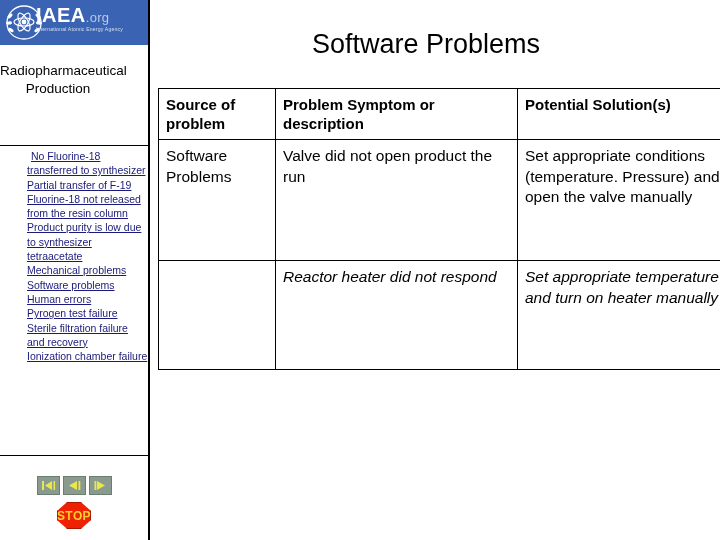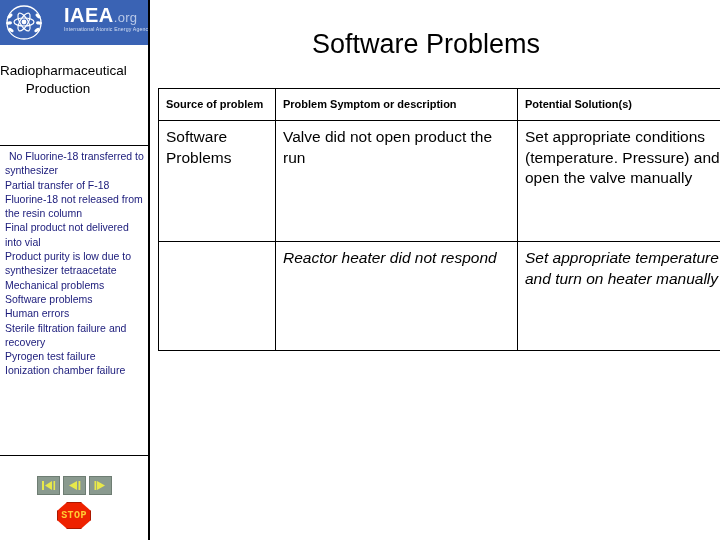--- a/index.html
+++ b/index.html
@@ -38,21 +38,21 @@
   }
   #logo-emblem {
     position: absolute;
     left: 4px;
     top: 3px;
     width: 40px;
     height: 39px;
   }
   #logo-wordmark {
     position: absolute;
-    left: 64px;
+    left: 36px;
     top: 5px;
     width: 100px;
   }
   .logo-main {
     font-size: 20px;
     font-weight: bold;
     color: #ffffff;
     letter-spacing: 0.5px;
     line-height: 21px;
     display: inline-block;
@@ -97,22 +97,24 @@
     position: absolute;
     left: 5px;
     top: 149px;
     width: 143px;
   }
   .side-link {
     display: block;
     font-size: 10.5px;
     line-height: 14.3px;
     color: #1a1a7a;
+    text-decoration: underline;
     cursor: pointer;
     white-space: normal;
+    margin-left: 22px;
   }
   .side-link.indent {
     text-indent: 4px;
   }
 
   #sidebar-divider-bottom {
     position: absolute;
     left: 0;
     top: 455px;
     width: 148px;
@@ -156,25 +158,24 @@
     background: #ee2200;
     border: 1px solid #aa1800;
     box-sizing: border-box;
     clip-path: polygon(30% 0%, 70% 0%, 100% 33%, 100% 67%, 70% 100%, 30% 100%, 0% 67%, 0% 33%);
     display: flex;
     align-items: center;
     justify-content: center;
     cursor: pointer;
   }
   #stop-label {
-    font-size: 10px;
+    font-size: 12px;
     font-weight: bold;
     color: #ffcc33;
     letter-spacing: 0.4px;
-    font-family: Liberation Mono, monospace;
   }
 
   
   #main {
     position: absolute;
     left: 150px;
     top: 0;
     width: 570px;
     height: 540px;
   }
@@ -203,21 +204,21 @@
     border: 1.6px solid #000000;
     vertical-align: top;
     padding: 6px 6px 6px 7px;
     font-size: 15.5px;
     line-height: 20.5px;
     color: #000000;
     text-align: left;
   }
   #problem-table th {
     font-weight: bold;
-    font-size: 11px;
+    font-size: 15px;
     line-height: 19px;
   }
   .col-source { width: 103px; }
   .col-symptom { width: 228px; }
   .col-solution { width: 221px; }
 
   .row-tall td { height: 108px; }
   .row-mid td { height: 96px; font-style: italic; }
 </style>
 </head>
@@ -249,29 +250,28 @@
       <span class="logo-sub">International Atomic Energy Agency</span>
     </div>
   </div>
 
   <div id="sidebar-title">Radiopharmaceutical Production</div>
 
   <div id="sidebar-divider-top"></div>
 
   <div id="sidebar-links">
     <span class="side-link indent">No Fluorine-18 transferred to synthesizer</span>
-    <span class="side-link">Partial transfer of F-18</span>
+    <span class="side-link">Partial transfer of F-19</span>
     <span class="side-link">Fluorine-18 not released from the resin column</span>
-    <span class="side-link">Final product not delivered into vial</span>
     <span class="side-link">Product purity is low due to synthesizer tetraacetate</span>
     <span class="side-link">Mechanical problems</span>
     <span class="side-link">Software problems</span>
     <span class="side-link">Human errors</span>
+    <span class="side-link">Pyrogen test failure</span>
     <span class="side-link">Sterile filtration failure and recovery</span>
-    <span class="side-link">Pyrogen test failure</span>
     <span class="side-link">Ionization chamber failure</span>
   </div>
 
   <div id="sidebar-divider-bottom"></div>
 
   <div id="nav-buttons">
     <div class="nav-btn">
       <span>
         <svg width="15" height="11" viewBox="0 0 15 11">
           <polygon points="11,1 4,5.5 11,10" fill="#e8e84a"></polygon>

